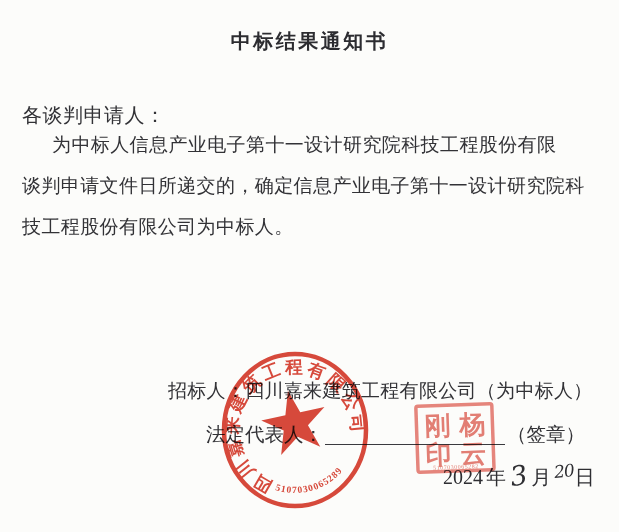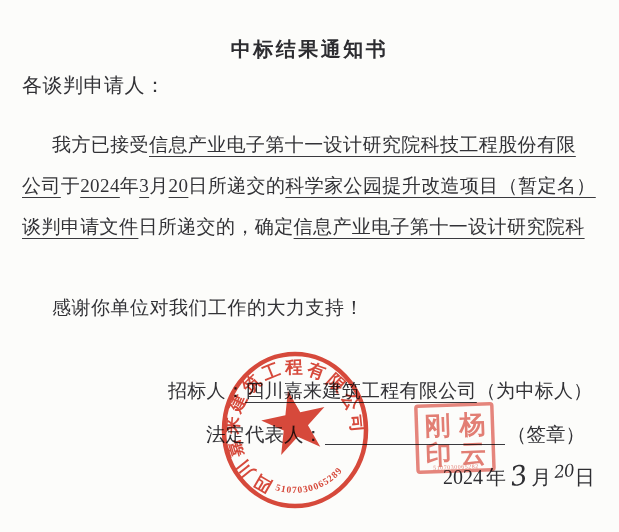--- a/index.html
+++ b/index.html
@@ -4,34 +4,33 @@
 <style>
   html,body{margin:0;padding:0;}
   body{width:619px;height:532px;background:#f4f4f2;}
   .page{
     position:relative;width:619px;height:532px;overflow:hidden;
     background:#fcfcfa;
     font-family:"Liberation Serif","DejaVu Serif",serif;
     color:#323236;
   }
   .title{
-    position:absolute;top:36px;left:0;right:0;text-align:center;
+    position:absolute;top:28px;left:0;right:0;text-align:center;
     font-family:"Liberation Sans","DejaVu Sans",sans-serif;
     font-size:20px;font-weight:bold;letter-spacing:2.5px;color:#2c2c30;
   }
   .salutation{
-    position:absolute;left:22px;top:72px;font-size:20px;letter-spacing:0.5px;
+    position:absolute;left:22px;top:102px;font-size:20px;letter-spacing:0.5px;
   }
   .para1{
     position:absolute;left:22px;top:124px;width:580px;
     font-size:19px;line-height:41px;letter-spacing:0.4px;white-space:nowrap;
   }
   .para1 .line.indent{text-indent:30px;}
   .u{
-    text-decoration:underline;
     text-decoration-thickness:1.2px;
     text-underline-offset:5px;
     text-decoration-color:#3a3a3e;
   }
   .para2{
     position:absolute;left:52px;top:295px;font-size:19px;letter-spacing:0.5px;
   }
   .bidder-line{
     position:absolute;left:168px;top:378px;font-size:19px;letter-spacing:0.3px;white-space:nowrap;
   }
@@ -60,26 +59,25 @@
 </head>
 <body>
 
 <div class="page">
 
   <div class="title">中标结果通知书</div>
 
   <div class="salutation">各谈判申请人：</div>
 
   <div class="para1" id="para1">
-      <div class="line indent"><span>我方已接受</span><span class="u">信息产业电子第十一设计研究院科技工程股份有限</span></div>
-      <div class="line"><span class="u">公司</span><span>于</span><span class="u">2024</span><span>年</span><span class="u">3</span><span>月</span><span class="u">20</span><span>日所递交的</span><span class="u">科学家公园提升改造项目（暂定名）</span></div>
+      <div class="line indent"><span>为中标人</span><span class="u">信息产业电子第十一设计研究院科技工程股份有限</span></div>
       <div class="line"><span class="u">谈判申请文件</span><span>日所递交的，确定</span><span class="u">信息产业电子第十一设计研究院科</span></div>
+      <div class="line"><span class="u">技工程股份有限公司</span><span>为中标人。</span></div>
     </div>
 
-  <div class="para2">感谢你单位对我们工作的大力支持！</div>
 
   <div class="bidder-line"><span>招标人：</span><span class="u">四川嘉来建筑工程有限公司</span><span>（为中标人）</span></div>
 
   <div class="rep-line"><span>法定代表人：</span><span class="sign-blank"></span><span>（签章）</span></div>
 
   <div class="date-line"><span>2024</span><span class="unit">年</span><span class="hand hand-month">3</span><span class="unit">月</span><span class="hand hand-day">20</span><span>日</span></div>
 
   <svg class="stamp stamp-round" width="156" height="162" viewBox="-78 -81 156 162">
     <defs>
       <path id="ringPath" d="M -21,53 A 57,57 0 1 1 55,14"></path>

